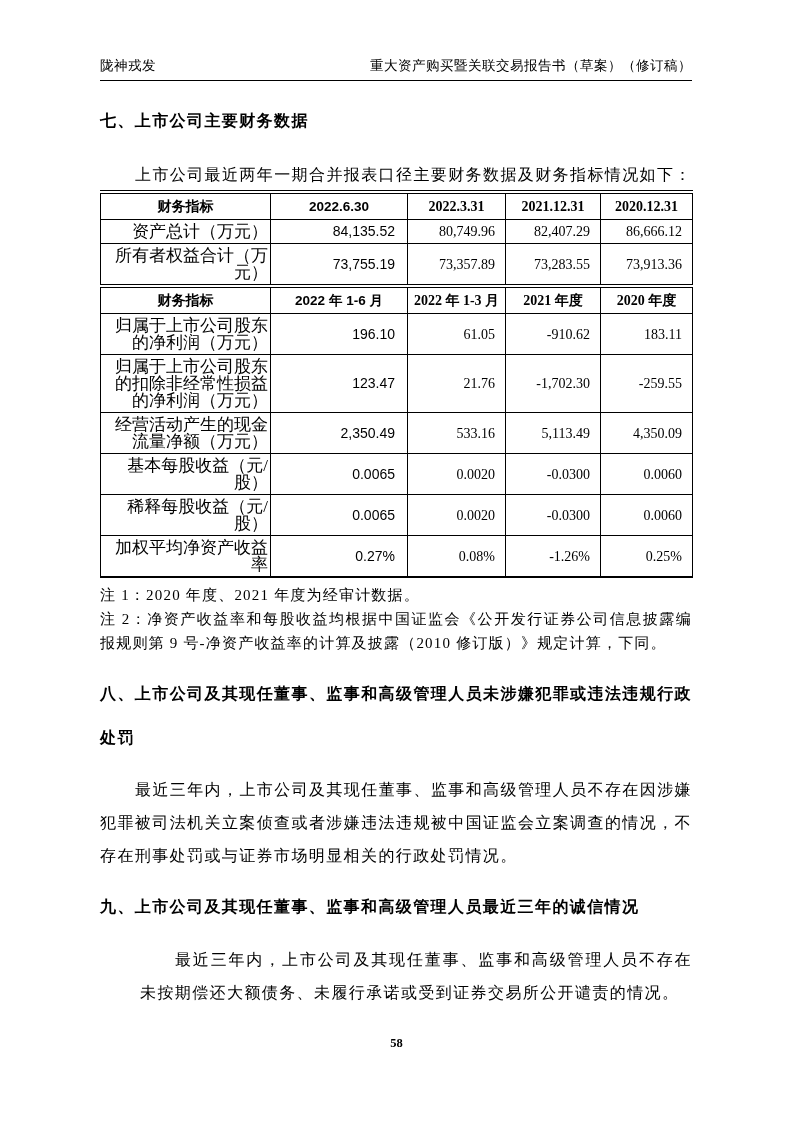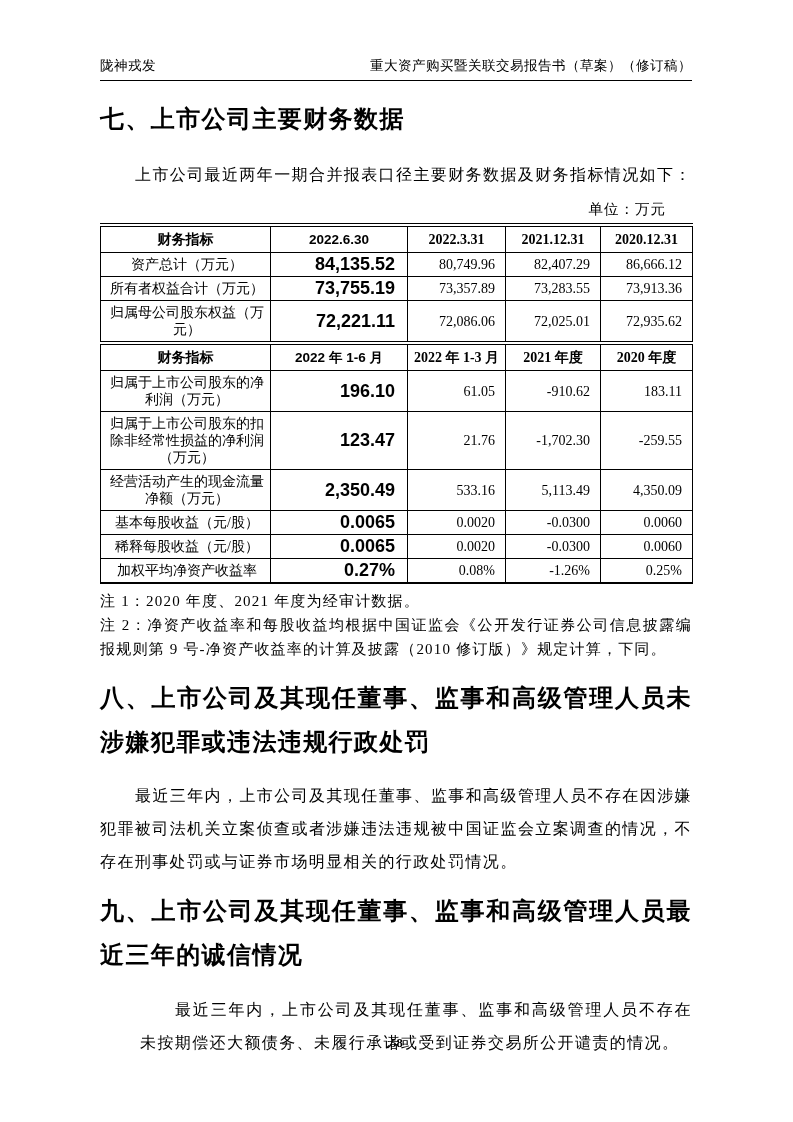--- a/index.html
+++ b/index.html
@@ -20,23 +20,23 @@
     display: flex;
     justify-content: space-between;
     align-items: flex-end;
     font-size: 13.5px;
     letter-spacing: 0.5px;
     padding-bottom: 5px;
     border-bottom: 1px solid #000;
   }
   
   .sec-title {
-    font-family: Liberation Mono, monospace;
+    font-family: Liberation Serif, serif;
     font-weight: bold;
-    font-size: 24px;
+    font-size: 16px;
     letter-spacing: 1.4px;
     line-height: 44px;
     text-align: justify;
   }
   .sec-title.first { margin-top: 26px; line-height: 28px; }
   
   .para {
     font-size: 16px;
     letter-spacing: 1.4px;
     line-height: 33px;
@@ -65,39 +65,39 @@
   .fin-table td {
     border-bottom: 1px solid #000;
     vertical-align: middle;
     padding: 3px 0;
     font-size: 14px;
     line-height: 17px;
   }
   .fin-table td + td { border-left: 1px solid #000; }
   .fin-table tr.sep td { border-top: 4px double #000; }
   .fin-table td.lbl {
-    font-size: 14px;
+    font-size: 17px;
     padding-left: 5px;
     padding-right: 2px;
-    text-align: center;
+    text-align: right;
   }
   .fin-table td.hdr {
     text-align: center;
     font-weight: bold;
     font-size: 14px;
     padding: 4px 0;
   }
   .fin-table td.hdr.c1col { font-family: "Liberation Sans", "DejaVu Sans", sans-serif; font-size: 13.5px; }
   .fin-table td.num { text-align: right; padding-right: 10px; }
   .fin-table td.c1 {
     text-align: right;
     padding-right: 12px;
     font-family: "Liberation Sans", "DejaVu Sans", sans-serif;
-    font-weight: bold;
-    font-size: 18px;
+    font-weight: normal;
+    font-size: 14px;
   }
   
   .notes { margin-top: 5px; }
   .notes p {
     font-size: 15px;
     letter-spacing: 1.2px;
     line-height: 24px;
     text-align: justify;
   }
   .mt-h8 { margin-top: 17px; }
@@ -121,21 +121,20 @@
 
   <div class="doc-header">
     <span>陇神戎发</span>
     <span>重大资产购买暨关联交易报告书（草案）（修订稿）</span>
   </div>
 
   <div class="sec-title first">七、上市公司主要财务数据</div>
 
   <p class="para intro">上市公司最近两年一期合并报表口径主要财务数据及财务指标情况如下：</p>
 
-  <div class="unit-line">单位：万元</div>
 
   <table class="fin-table">
     <colgroup>
       <col style="width:170px">
         <col style="width:137px">
         <col style="width:98px">
         <col style="width:95px">
         <col style="width:92px">
     </colgroup>
     <tbody>
@@ -153,27 +152,20 @@
           <td class="num">82,407.29</td>
           <td class="num">86,666.12</td>
         </tr>
         <tr>
           <td class="lbl">所有者权益合计（万元）</td>
           <td class="c1">73,755.19</td>
           <td class="num">73,357.89</td>
           <td class="num">73,283.55</td>
           <td class="num">73,913.36</td>
         </tr>
-        <tr>
-          <td class="lbl">归属母公司股东权益（万元）</td>
-          <td class="c1">72,221.11</td>
-          <td class="num">72,086.06</td>
-          <td class="num">72,025.01</td>
-          <td class="num">72,935.62</td>
-        </tr>
         <tr class="sep">
           <td class="hdr">财务指标</td>
           <td class="hdr c1col">2022 年 1-6 月</td>
           <td class="hdr">2022 年 1-3 月</td>
           <td class="hdr">2021 年度</td>
           <td class="hdr">2020 年度</td>
         </tr>
         <tr>
           <td class="lbl">归属于上市公司股东的净利润（万元）</td>
           <td class="c1">196.10</td>

